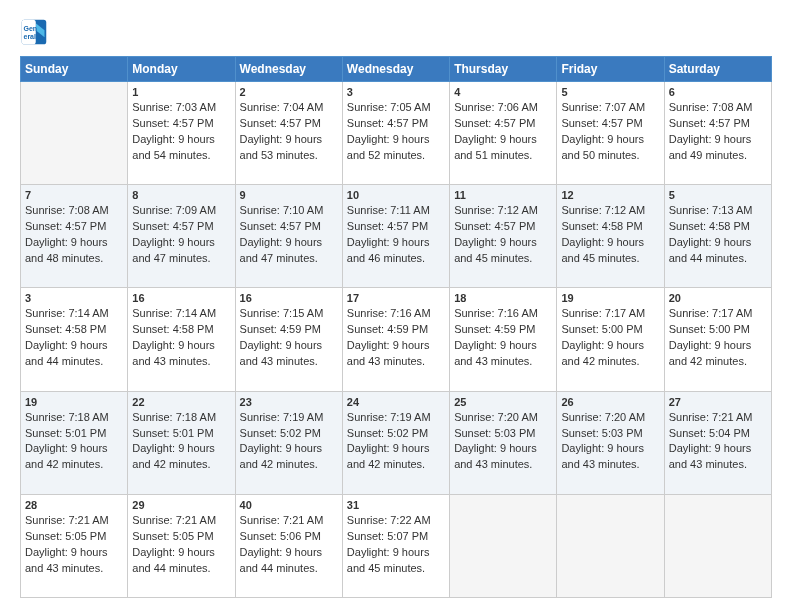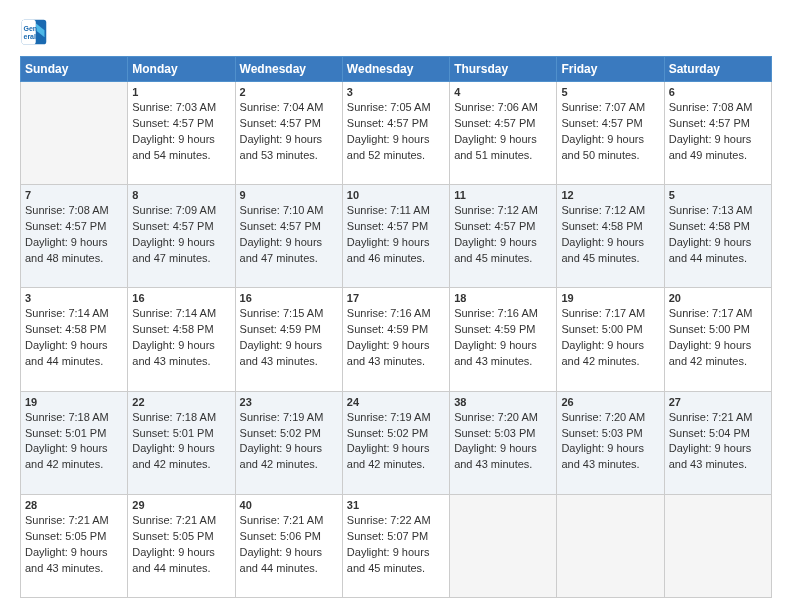--- a/index.html
+++ b/index.html
@@ -234,21 +234,21 @@
           </td>
           <td>
             <span class="day-num">23</span>
             <div class="day-info">Sunrise: 7:19 AM<br>Sunset: 5:02 PM<br>Daylight: 9 hours<br>and 42 minutes.</div>
           </td>
           <td>
             <span class="day-num">24</span>
             <div class="day-info">Sunrise: 7:19 AM<br>Sunset: 5:02 PM<br>Daylight: 9 hours<br>and 42 minutes.</div>
           </td>
           <td>
-            <span class="day-num">38</span>
+            <span class="day-num">25</span>
             <div class="day-info">Sunrise: 7:20 AM<br>Sunset: 5:03 PM<br>Daylight: 9 hours<br>and 43 minutes.</div>
           </td>
           <td>
             <span class="day-num">26</span>
             <div class="day-info">Sunrise: 7:20 AM<br>Sunset: 5:03 PM<br>Daylight: 9 hours<br>and 43 minutes.</div>
           </td>
           <td>
             <span class="day-num">27</span>
             <div class="day-info">Sunrise: 7:21 AM<br>Sunset: 5:04 PM<br>Daylight: 9 hours<br>and 43 minutes.</div>
           </td>

